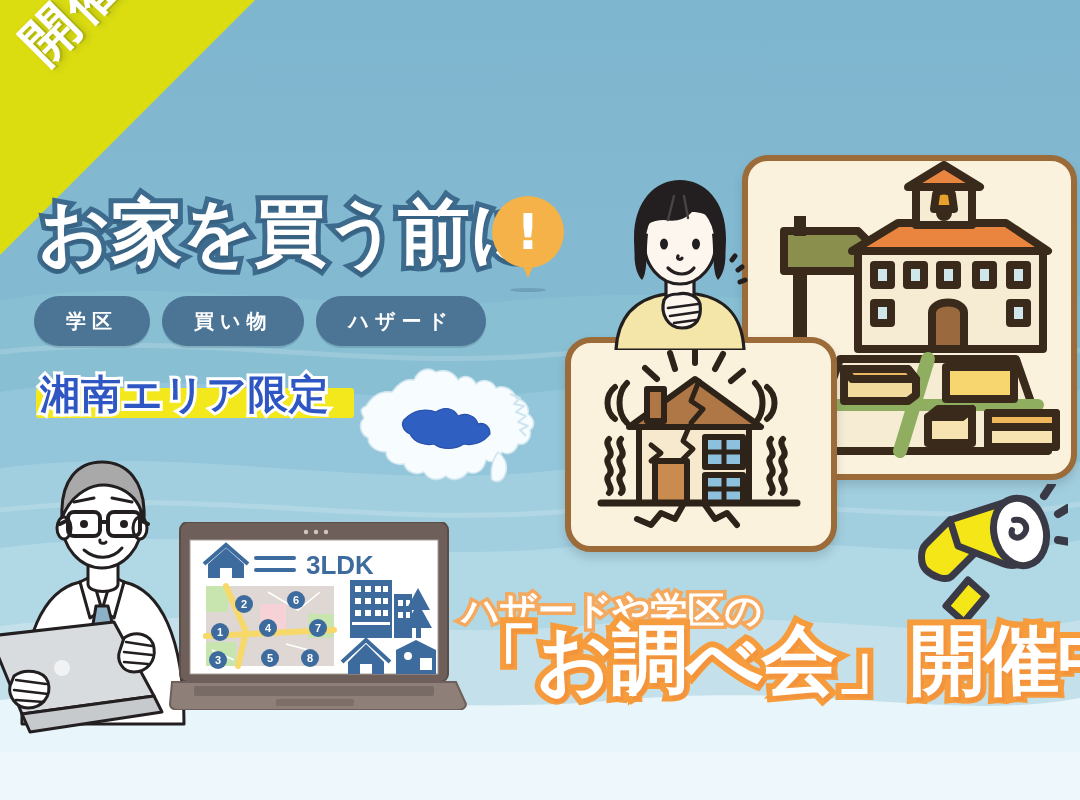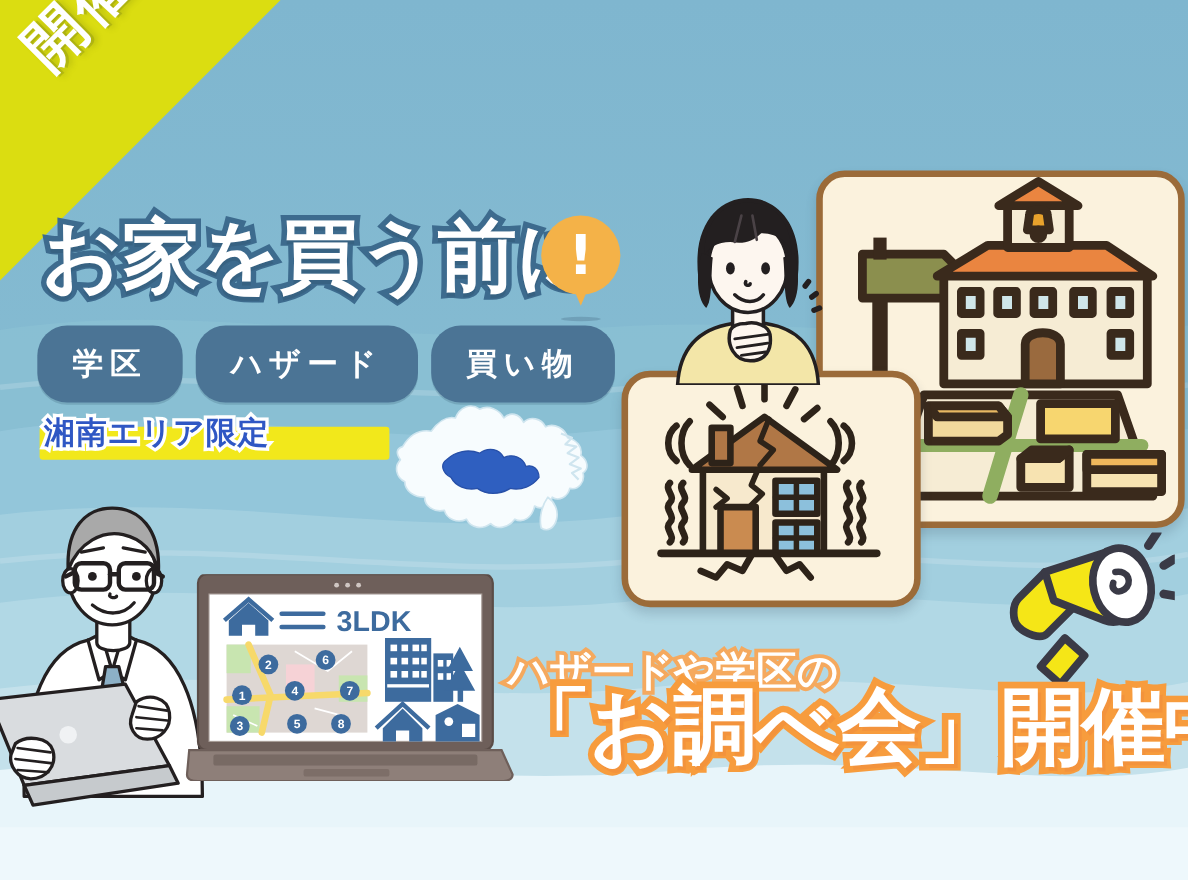--- a/index.html
+++ b/index.html
@@ -89,41 +89,41 @@
   }
   #exclaim-pin .shadow {
     position:absolute; left:18px; top:92px;
     width:36px; height:4px; border-radius:50%;
     background:rgba(60,95,120,.28);
   }
 
   
   #badges { position:absolute; left:34px; top:296px; display:flex; gap:12px; }
   .badge {
-    height:70px; border-radius:27px;
+    height:50px; border-radius:27px;
     background:#4b7495;
     color:#ffffff;
     display:flex; align-items:center; justify-content:center;
     padding:0 32px;
-    font-size:28px; font-weight:700; letter-spacing:6px;
+    font-size:20px; font-weight:700; letter-spacing:6px;
     font-family:"DejaVu Sans","Liberation Sans",sans-serif;
     box-shadow:0 2px 0 rgba(30,60,85,.18);
   }
 
   
   #area-line { position:absolute; left:34px; top:366px; height:56px; }
   #area-hl {
     position:absolute; left:2px; top:22px;
     width:318px; height:30px;
     background:#f2e81b;
     border-radius:3px;
   }
   #area-text {
     position:relative;
-    font-size:28px; font-weight:900;
+    font-size:40px; font-weight:900;
     color:#2f57c4; letter-spacing:1px;
     white-space:nowrap; line-height:56px;
     padding-left:6px;
     font-family:"DejaVu Sans","Liberation Sans",sans-serif;
     -webkit-text-stroke:6px #ffffff;
     paint-order:stroke fill;
   }
 
   
   #kanagawa-map { position:absolute; left:358px; top:358px; width:180px; height:132px; }
@@ -217,24 +217,24 @@
     <div class="bulb"></div>
     <div class="bang">!</div>
     <div class="shadow"></div>
   </div>
 
   <div id="badges">
     <div class="badge">
       <span>学区</span>
     </div>
     <div class="badge">
-      <span>ハザード</span>
+      <span>買い物</span>
     </div>
     <div class="badge">
-      <span>買い物</span>
+      <span>ハザード</span>
     </div>
   </div>
 
   <div id="area-line">
     <div id="area-hl"></div>
     <div id="area-text">湘南エリア限定</div>
   </div>
 
   <svg id="kanagawa-map" viewBox="0 0 180 132">
     <g stroke="#cfe5ef" stroke-width="1.5" stroke-linejoin="round">

